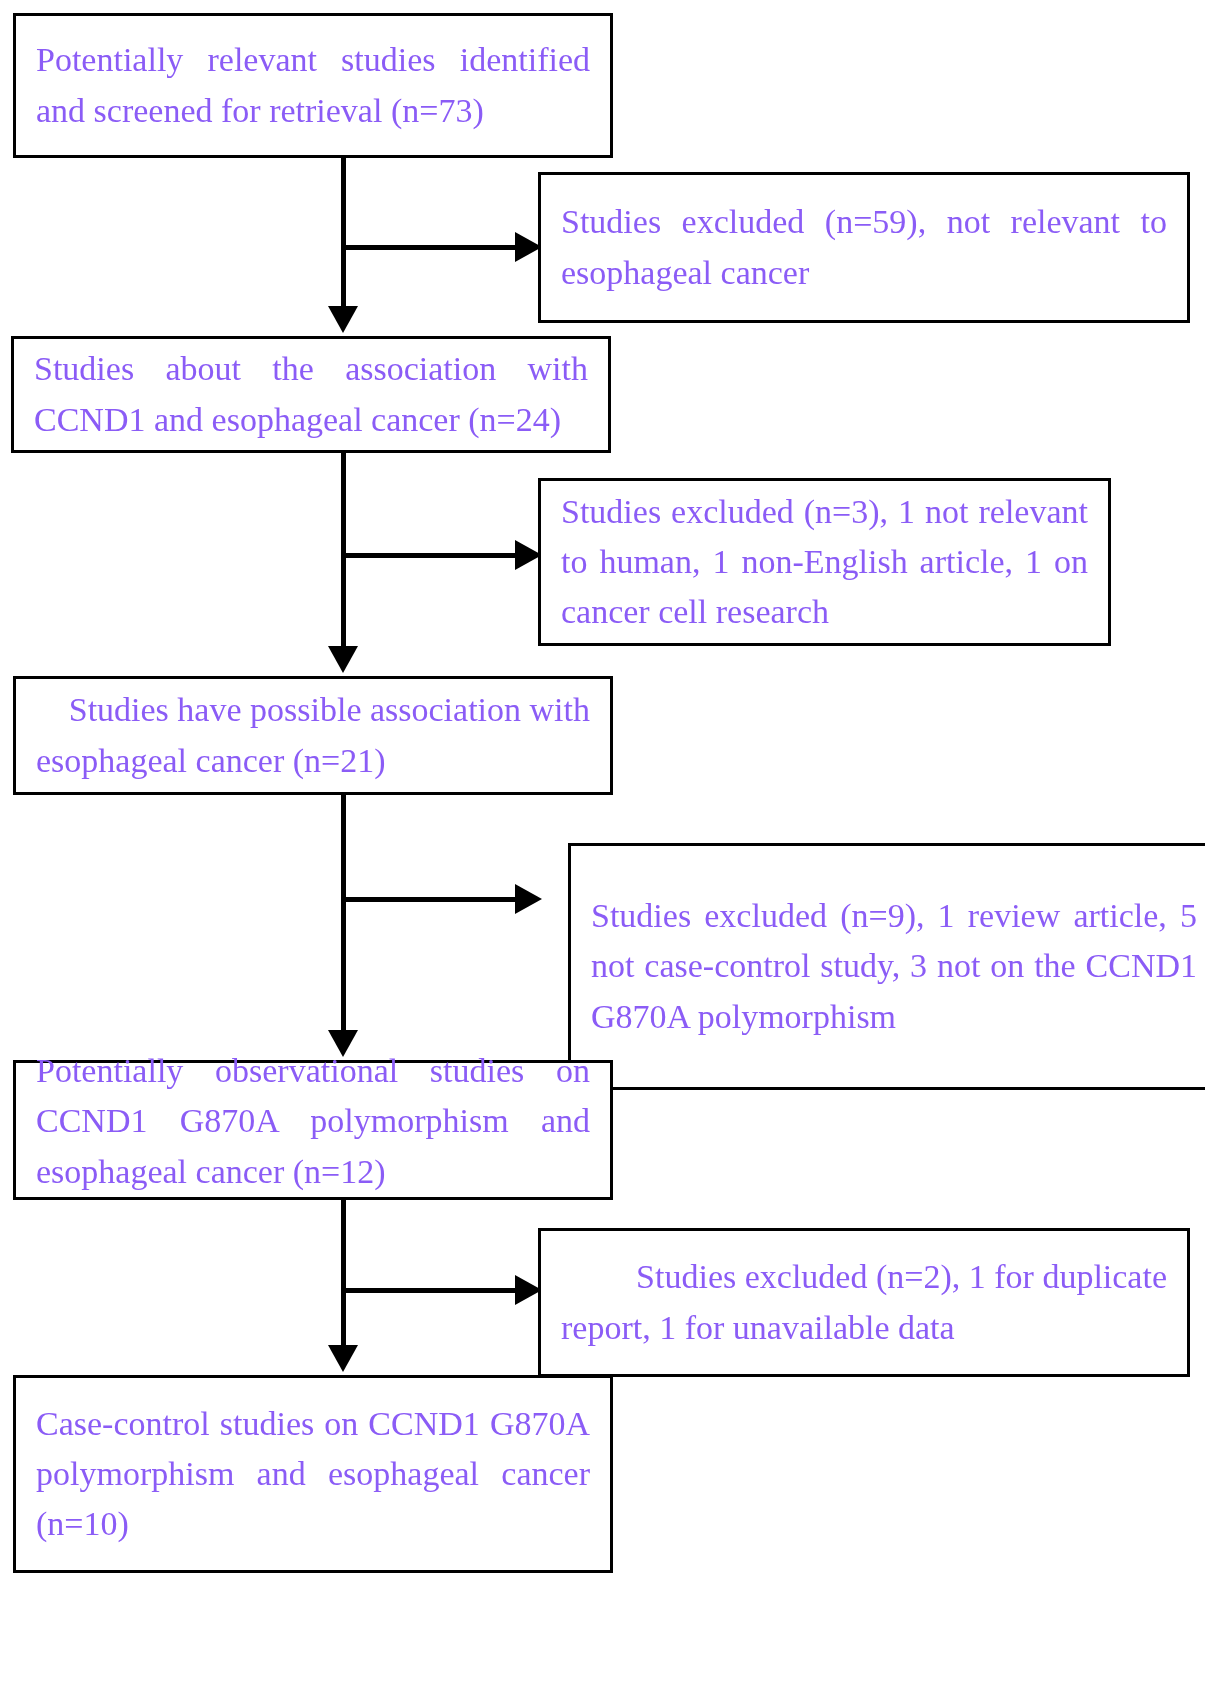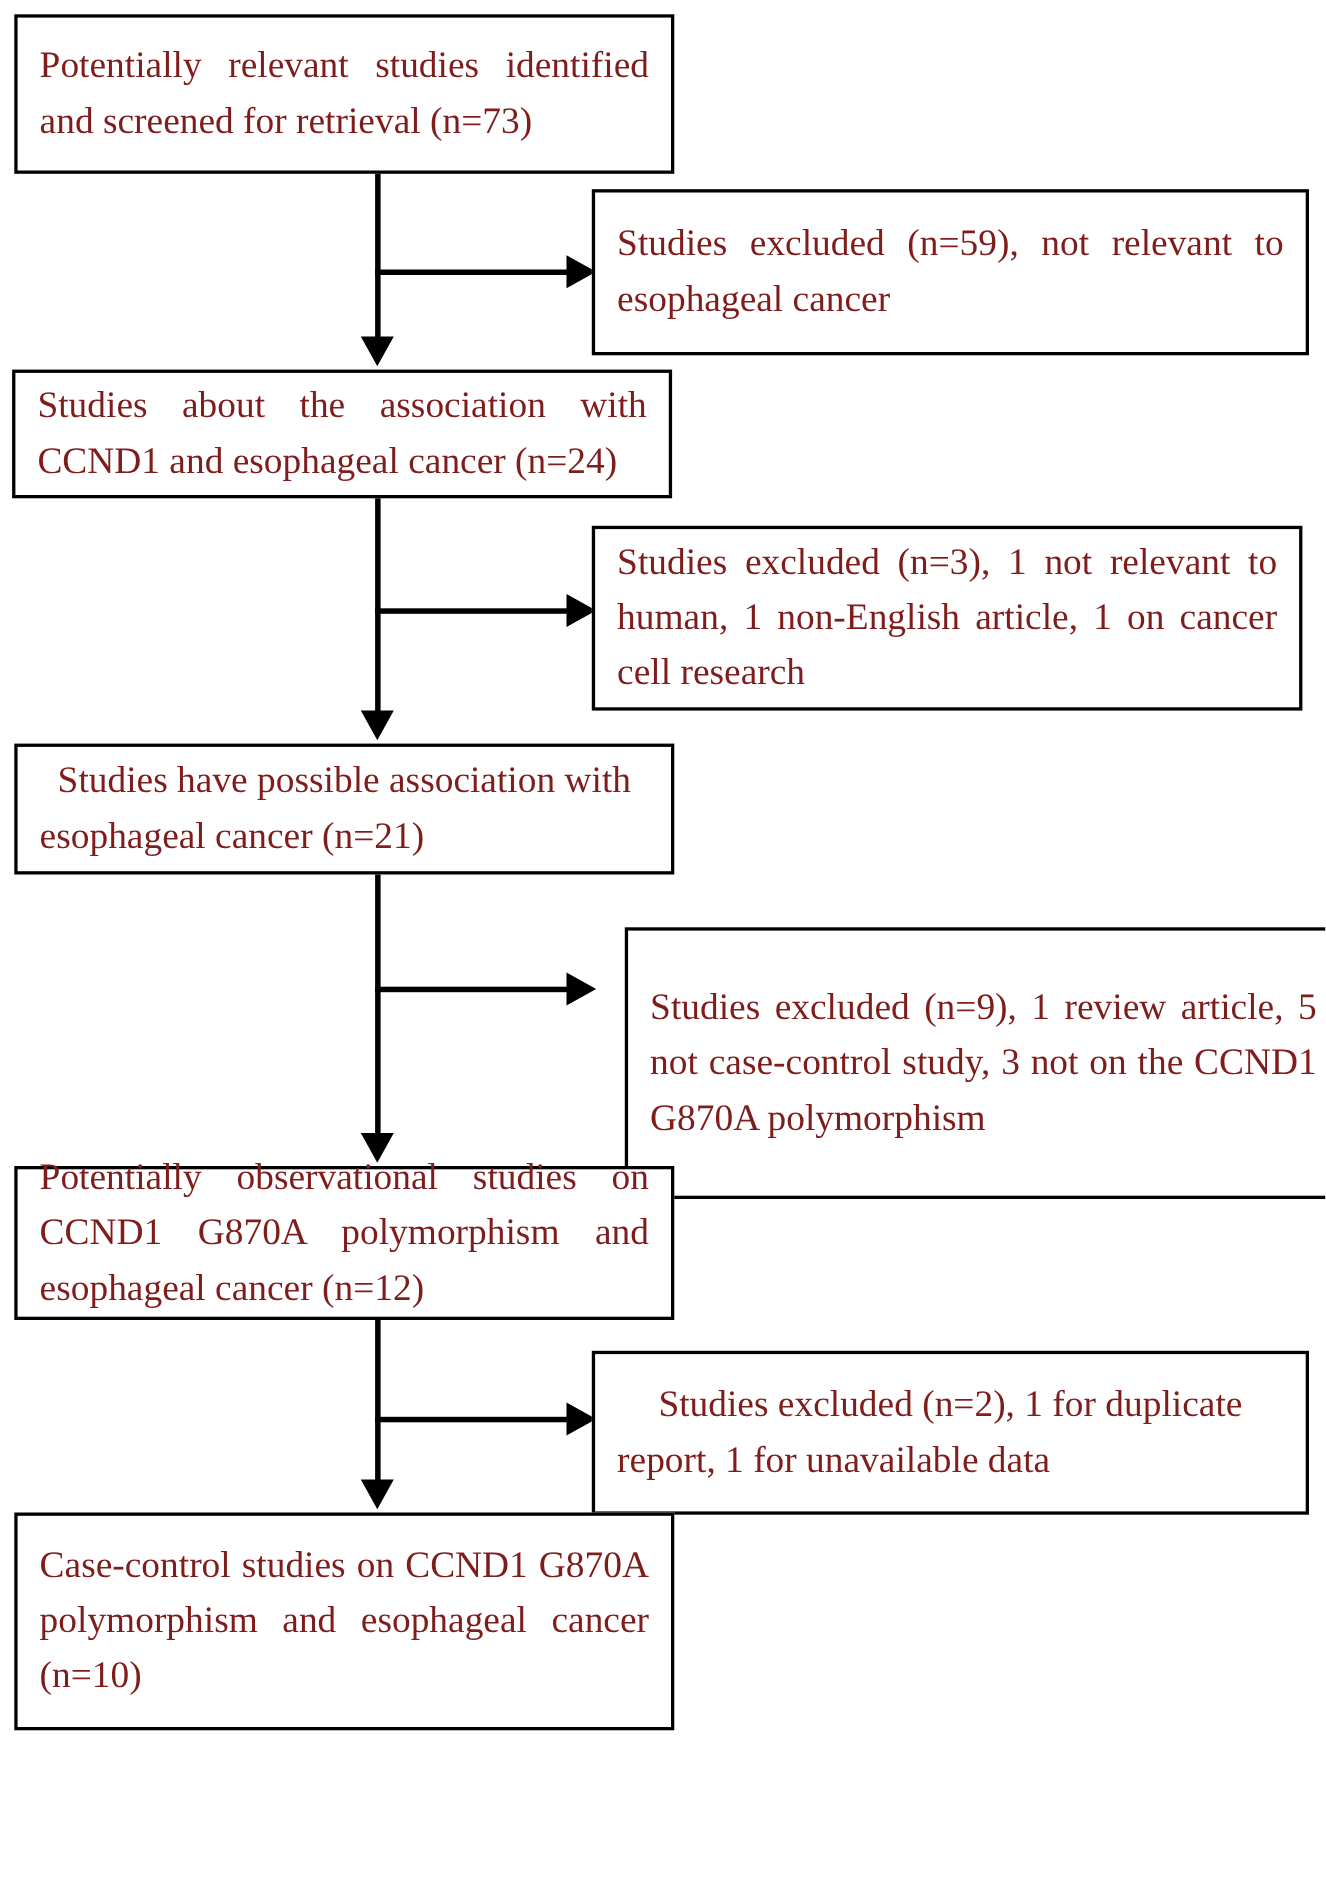--- a/index.html
+++ b/index.html
@@ -22,38 +22,38 @@
     border: 3px solid #000000;
     background: #ffffff;
     display: flex;
     flex-direction: column;
     justify-content: center;
   }
   .box .txt {
     display: block;
     font-size: 34px;
     line-height: 1.48;
-    color: #7f1d1d;
+    color: #8b5cf6;
     padding: 0 20px;
     text-align: justify;
     text-align-last: left;
     -moz-text-align-last: left;
     hyphens: none;
   }
   .box.left-col .txt {
     text-align: justify;
     text-align-last: left;
   }
   .box.excl .txt {
     text-align: justify;
     text-align-last: left;
     font-family: Liberation Serif, serif;
   }
   .box.nojust .txt {
-    text-align: center;
+    text-align: right;
     text-align-last: left;
   }
   
   .vline {
     position: absolute;
     background: #000000;
     width: 5px;
   }
   .hline {
     position: absolute;
@@ -97,21 +97,21 @@
 
   <div class="box left-col" style="left:11px; top:336px; width:600px; height:117px;">
     <span class="txt">Studies about the association with CCND1 and esophageal cancer (n=24)</span>
   </div>
 
   <div class="vline" style="left:341px; top:453px; height:196px;"></div>
   <div class="arrow-down" style="left:328px; top:646px;"></div>
   <div class="hline" style="left:341px; top:553px; width:180px;"></div>
   <div class="arrow-right" style="left:515px; top:540px;"></div>
 
-  <div class="box excl" style="left:538px; top:478px; width:646px; height:168px;">
+  <div class="box excl" style="left:538px; top:478px; width:573px; height:168px;">
     <span class="txt">Studies excluded (n=3), 1 not relevant to human, 1 non-English article, 1 on cancer cell research</span>
   </div>
 
   <div class="box nojust" style="left:13px; top:676px; width:600px; height:119px;">
     <span class="txt">Studies have possible association with esophageal cancer (n=21)</span>
   </div>
 
   <div class="vline" style="left:341px; top:795px; height:238px;"></div>
   <div class="arrow-down" style="left:328px; top:1030px;"></div>
   <div class="hline" style="left:341px; top:897px; width:180px;"></div>

